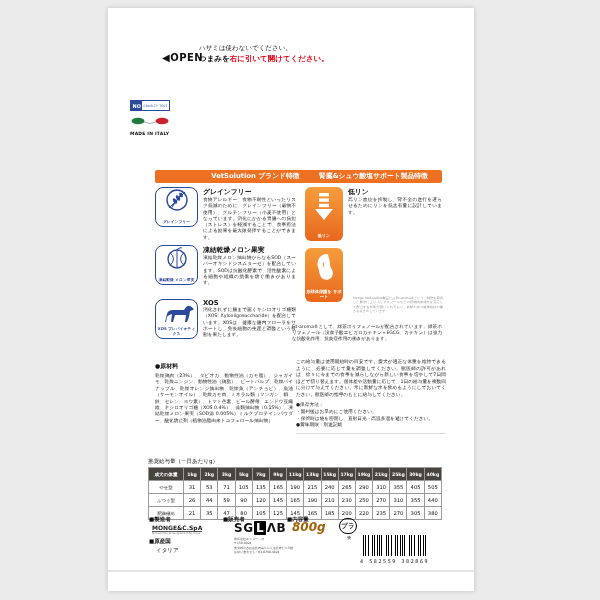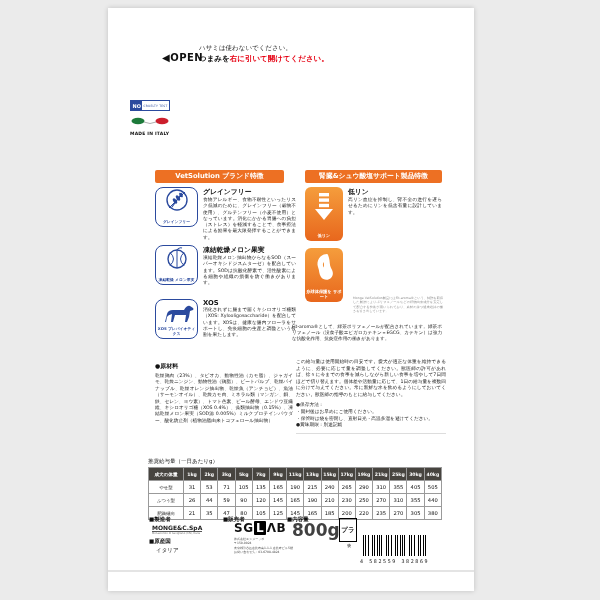--- a/index.html
+++ b/index.html
@@ -21,21 +21,21 @@
   
   .no-cruelty{left:22px;top:92px;width:38px;height:9px;border:1px solid #2b4a9e;display:flex;align-items:stretch;background:#fff;}
   .no-cruelty .no{background:#2b4a9e;color:#fff;font-size:5px;font-weight:bold;padding:0 1.5px;display:flex;align-items:center;}
   .no-cruelty .rest{color:#2b4a9e;font-size:3px;display:flex;align-items:center;padding:0 1px;letter-spacing:.2px;}
   .mii{left:22px;top:104px;width:44px;text-align:left;}
   .mii-text{font-size:4.5px;font-weight:bold;color:#111;letter-spacing:.2px;}
   
   .intro{left:38px;top:116px;width:292px;text-align:center;font-size:6.4px;font-weight:600;line-height:9.6px;color:#111;}
   
   .col-header{height:13px;line-height:13px;text-align:center;color:#fff;font-size:6.8px;font-weight:bold;background:#ed7023;border-radius:2px;}
-  .brand-header{left:47px;top:162px;width:129px;}
+  .brand-header{left:47px;top:162px;width:129px;padding-left:36px;}
   .product-header{left:197px;top:162px;width:137px;}
   
   .blue-icon{width:43px;height:40px;border:1.6px solid #2b4a9e;border-radius:8px;background:#fff;
     display:flex;flex-direction:column;align-items:center;justify-content:flex-start;box-sizing:border-box;}
   .blue-icon .cap{font-size:3.8px;font-weight:bold;color:#2b4a9e;text-align:center;line-height:4.4px;margin-top:auto;margin-bottom:2px;}
   .feat-title{font-size:6.8px;font-weight:bold;color:#111;}
   .feat-body{font-size:4.7px;line-height:6.3px;color:#222;text-align:justify;}
   .l-icon1{left:47px;top:179px;} .l-txt1{left:95px;top:179px;width:93px;}
   .l-icon2{left:47px;top:237px;} .l-txt2{left:95px;top:237px;width:93px;}
   .l-icon3{left:47px;top:291px;} .l-txt3{left:95px;top:291px;width:93px;}
@@ -72,23 +72,23 @@
   
   .f-label{font-size:5.5px;font-weight:bold;color:#111;}
   .mfr-label{left:41px;top:508px;} .mfr-name{left:44px;top:516px;font-size:6px;font-weight:bold;border-bottom:.5px solid #555;}
   .mfr-addr{left:44px;top:524px;font-size:2.6px;color:#777;width:70px;}
   .origin-label{left:41px;top:530px;} .origin-value{left:48px;top:539px;font-size:5.5px;}
   .seller-label{left:115px;top:508px;}
   .sglab{left:126px;top:513px;font-size:12px;font-weight:bold;letter-spacing:.5px;color:#111;display:flex;align-items:center;}
   .sglab .lbox{background:#000;color:#fff;padding:0 2px;margin:0 .5px;border-radius:1px;}
   .seller-addr{left:126px;top:529px;font-size:3px;line-height:4.4px;color:#444;}
   .contents-label{left:179px;top:508px;}
-  .contents-value{left:184px;top:512px;font-size:17px;font-weight:600;color:#404040;}
+  .contents-value{left:184px;top:512px;font-size:12px;font-weight:600;color:#a16207;font-style:italic;}
   .pla-wrap{left:231px;top:510px;width:20px;text-align:center;}
-  .pla-box{width:18px;height:24px;border:1.6px solid #000;border-radius:0;font-size:6.5px;font-weight:bold;
+  .pla-box{width:18px;height:16px;border:1.6px solid #000;border-radius:8px;font-size:6.5px;font-weight:bold;
     display:flex;align-items:center;justify-content:center;box-sizing:border-box;}
   .pla-sub{font-size:4px;margin-top:1px;}
   .barcode{left:255px;top:527px;width:64px;height:21px;
     background:repeating-linear-gradient(90deg,#000 0 1px,#fff 1px 2.2px,#000 2.2px 2.8px,#fff 2.8px 4.6px);}
   .barcode-digits{left:252px;top:550px;font-size:5px;letter-spacing:1.6px;color:#111;font-family:"DejaVu Sans Mono","Liberation Mono",monospace;}
   .fold-line{left:0;top:562px;width:366px;height:1.5px;background:#e4e4e4;}
 </style>
 </head>
 <body>
 

